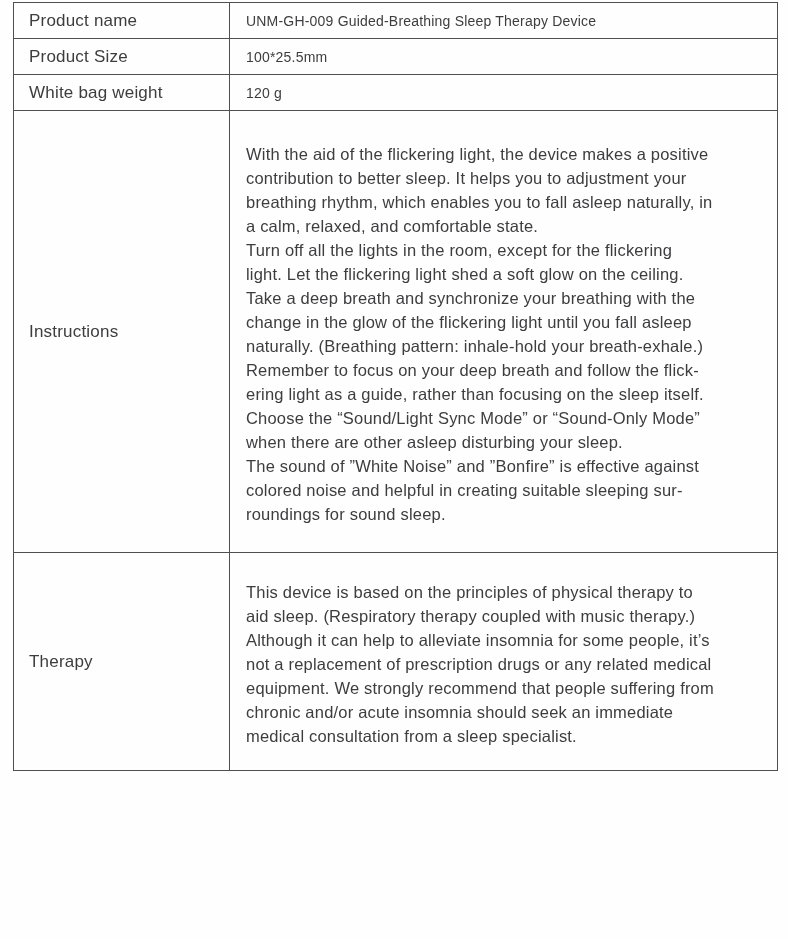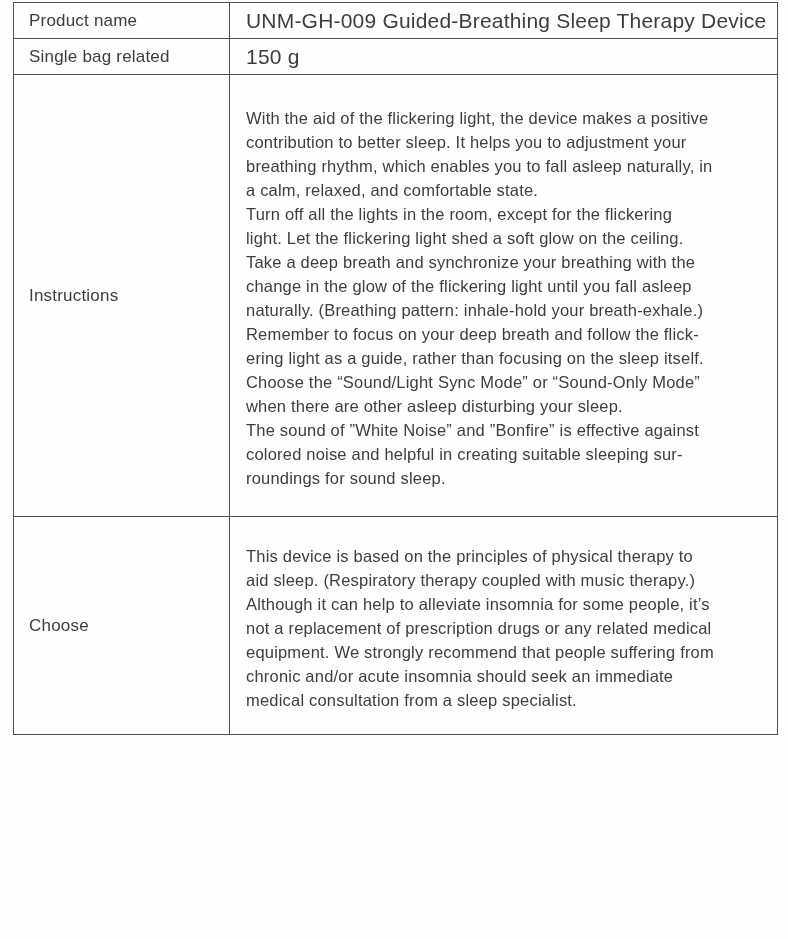--- a/index.html
+++ b/index.html
@@ -30,21 +30,21 @@
     letter-spacing: 0.2px;
   }
   td.label-cell {
     width: 194px;
     padding: 0 6px 0 15px;
     font-size: 17px;
     color: #333335;
   }
   td.value-cell {
     padding: 0 8px 0 16px;
-    font-size: 21px;
+    font-size: 14px;
   }
   tr.simple-row {
     height: 36px;
   }
   tr.instructions-row {
     height: 442px;
   }
   tr.warning-row {
     height: 218px;
   }
@@ -64,22 +64,26 @@
 <body>
 
 <div class="page">
   <table class="spec-table">
     <tbody>
       <tr class="simple-row">
         <td class="label-cell">Product name</td>
         <td class="value-cell">UNM-GH-009 Guided-Breathing Sleep Therapy Device</td>
       </tr>
       <tr class="simple-row">
-        <td class="label-cell">Single bag related</td>
-        <td class="value-cell">150 g</td>
+        <td class="label-cell">Product Size</td>
+        <td class="value-cell">100*25.5mm</td>
+      </tr>
+      <tr class="simple-row">
+        <td class="label-cell">White bag weight</td>
+        <td class="value-cell">120 g</td>
       </tr>
       <tr class="instructions-row">
         <td class="label-cell">Instructions</td>
         <td class="value-cell multi">
           <p>With the aid of the flickering light, the device makes a positive
 contribution to better sleep. It helps you to adjustment your
 breathing rhythm, which enables you to fall asleep naturally, in
 a calm, relaxed, and comfortable state.</p>
           <p>Turn off all the lights in the room, except for the flickering
 light. Let the flickering light shed a soft glow on the ceiling.
@@ -89,21 +93,21 @@
 Remember to focus on your deep breath and follow the flick-
 ering light as a guide, rather than focusing on the sleep itself.</p>
           <p>Choose the “Sound/Light Sync Mode” or “Sound-Only Mode”
 when there are other asleep disturbing your sleep.</p>
           <p>The sound of ”White Noise” and ”Bonfire” is effective against
 colored noise and helpful in creating suitable sleeping sur-
 roundings for sound sleep.</p>
         </td>
       </tr>
       <tr class="warning-row">
-        <td class="label-cell">Choose</td>
+        <td class="label-cell">Therapy</td>
         <td class="value-cell multi">
           <p>This device is based on the principles of physical therapy to
 aid sleep. (Respiratory therapy coupled with music therapy.)
 Although it can help to alleviate insomnia for some people, it’s
 not a replacement of prescription drugs or any related medical
 equipment. We strongly recommend that people suffering from
 chronic and/or acute insomnia should seek an immediate
 medical consultation from a sleep specialist.</p>
         </td>
       </tr>

